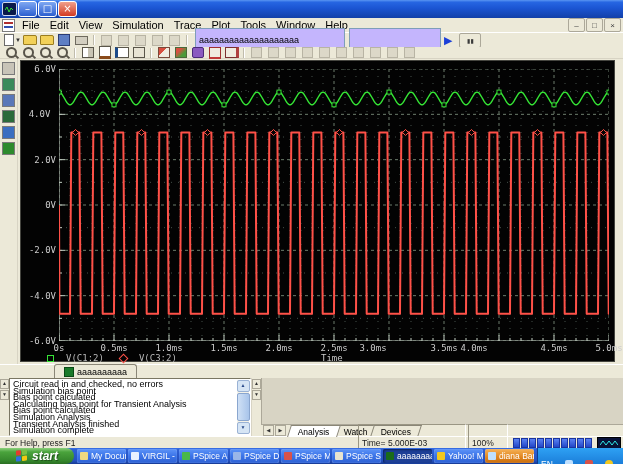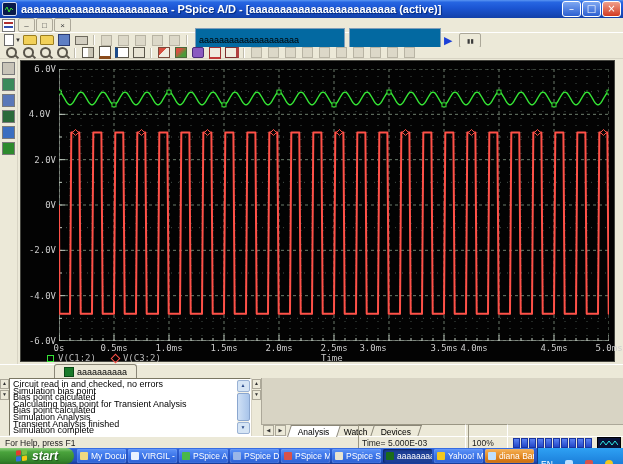--- a/index.html
+++ b/index.html
@@ -39,21 +39,21 @@
   #toolbar2{left:0;top:47px;width:623px;height:12px;background:#ece9d8;display:flex;
     align-items:center;box-sizing:border-box;padding:0 3px;border-bottom:1px solid #d8d4c4}
   .tsep{width:1px;height:10px;background:#c0bcac;border-right:1px solid #fff;margin:0 3px}
   .tbtn{height:13px;min-width:15px;display:flex;align-items:center;justify-content:center;margin:0 1px}
   .i-page{width:8px;height:10px;background:#fff;border:1px solid #6a6a6a}
   .dd-arrow{font-size:6px;color:#333;margin-left:1px}
   .i-folder{width:12px;height:8px;background:#f2d159;border:1px solid #9a7d20;border-radius:1px 2px 1px 1px}
   .i-floppy{width:10px;height:10px;background:#5e7ec4;border:1px solid #2c3c74}
   .i-printer{width:11px;height:7px;background:#d2cec0;border:1px solid #6e6a5e}
   .i-dis{width:9px;height:9px;background:#dcd8c8;border:1px solid #b8b4a4}
-  .field{height:24px;background:#0369a1;border:1px solid #7f9db9;font-size:9px;color:#000;
+  .field{height:24px;background:#c4b5fd;border:1px solid #7f9db9;font-size:9px;color:#000;
     display:flex;align-items:center;padding:0 3px;box-sizing:border-box;overflow:hidden;white-space:nowrap}
   #profile-field{width:150px;margin-left:4px}
   #run-combo{width:92px;margin-left:4px}
   .play-glyph{color:#1b3fd8;font-size:11px;margin:0 3px}
   .pause-btn{width:20px;height:13px;border:1px solid #aca899;border-radius:2px;background:#ece9d8;
     display:flex;align-items:center;justify-content:center;font-size:6px;color:#3a3a3a;margin-left:4px}
   .i-mag{width:7px;height:7px;border:2px solid #58544a;border-radius:50%;position:relative}
   .i-mag::after{content:"";position:absolute;width:2px;height:4px;background:#58544a;
     right:-3px;bottom:-3px;transform:rotate(-45deg)}
   .i-plot1{width:10px;height:9px;background:linear-gradient(90deg,#fff 50%,#c8c4b4 50%);border:1px solid #5a564a}
@@ -71,21 +71,21 @@
   #left-strip{left:0;top:0;width:17px;height:305px;border-right:1px solid #d8d4c4}
   .ls-icon{width:11px;height:11px;margin:3px auto 2px auto;border:1px solid #7a7a7a}
   #plot-black{left:20px;top:1px;width:595px;height:302px;background:#030303;border:1px solid #45453f;box-sizing:border-box}
   #plot-svg{position:absolute;left:38px;top:8px}
   .ylabel{position:absolute;left:2px;width:33px;text-align:right;
     font-family:"DejaVu Sans Mono",monospace;font-size:9px;color:#cccccc}
   .xlabel{position:absolute;top:282px;transform:translateX(-50%);
     font-family:"DejaVu Sans Mono",monospace;font-size:9px;color:#cccccc;white-space:nowrap}
   #legend{position:absolute;left:26px;top:292px;display:flex;gap:16px;align-items:center;
     font-family:"DejaVu Sans Mono",monospace;font-size:9px;color:#b8b8b8}
-  .legend-item{display:flex;align-items:center;gap:4px}
+  .legend-item{display:flex;align-items:center;gap:12px}
   .lm-square{width:5px;height:5px;border:1px solid #35e335}
   .lm-diamond{width:5px;height:5px;border:1px solid #ff5148;transform:rotate(45deg)}
   #time-label{position:absolute;left:300px;top:292px;
     font-family:"DejaVu Sans Mono",monospace;font-size:9px;color:#cccccc}
 
   
   #tabrow{left:0;top:364px;width:623px;height:14px;background:#ece9d8;border-top:1px solid #fff;
     display:flex;align-items:flex-end;padding-left:54px;box-sizing:border-box}
   .doc-tab{display:flex;align-items:center;gap:3px;height:13px;padding:0 9px;background:#ece9d8;
     border:1px solid #8a8677;border-bottom:none;border-radius:3px 3px 0 0;font-size:9px;color:#000}
@@ -158,30 +158,40 @@
 </style>
 </head>
 <body>
 
 <div id="titlebar" class="abs">
   <div class="app-icon">
     <svg width="9" height="7">
         <polyline points="0,4 2,1 4,6 6,2 8,4" fill="none" stroke="#35e335" stroke-width="1"></polyline>
       </svg>
   </div>
-  <div class="tb-title">aaaaaaaaaaaaaaaaaaaaaaaa - PSpice A/D  - [aaaaaaaaaaaaaaaaaaaaaaaa (active)]</div>
   <div class="winbtn minmax">–</div>
   <div class="winbtn minmax">□</div>
   <div class="winbtn close">×</div>
 </div>
 
 <div id="menubar" class="abs">
   <div class="doc-icon">
       <div></div>
       <div></div>
+    </div>
+  <div id="menu-items">
+      <span class="menu-item">File</span>
+      <span class="menu-item">Edit</span>
+      <span class="menu-item">View</span>
+      <span class="menu-item">Simulation</span>
+      <span class="menu-item">Trace</span>
+      <span class="menu-item">Plot</span>
+      <span class="menu-item">Tools</span>
+      <span class="menu-item">Window</span>
+      <span class="menu-item">Help</span>
     </div>
   <div class="mdibtn">–</div>
   <div class="mdibtn">□</div>
   <div class="mdibtn">×</div>
 </div>
 
 <div id="toolbar1" class="abs">
   <div class="tbtn">
       <span class="i-page"></span>
       <span class="dd-arrow">▼</span>

